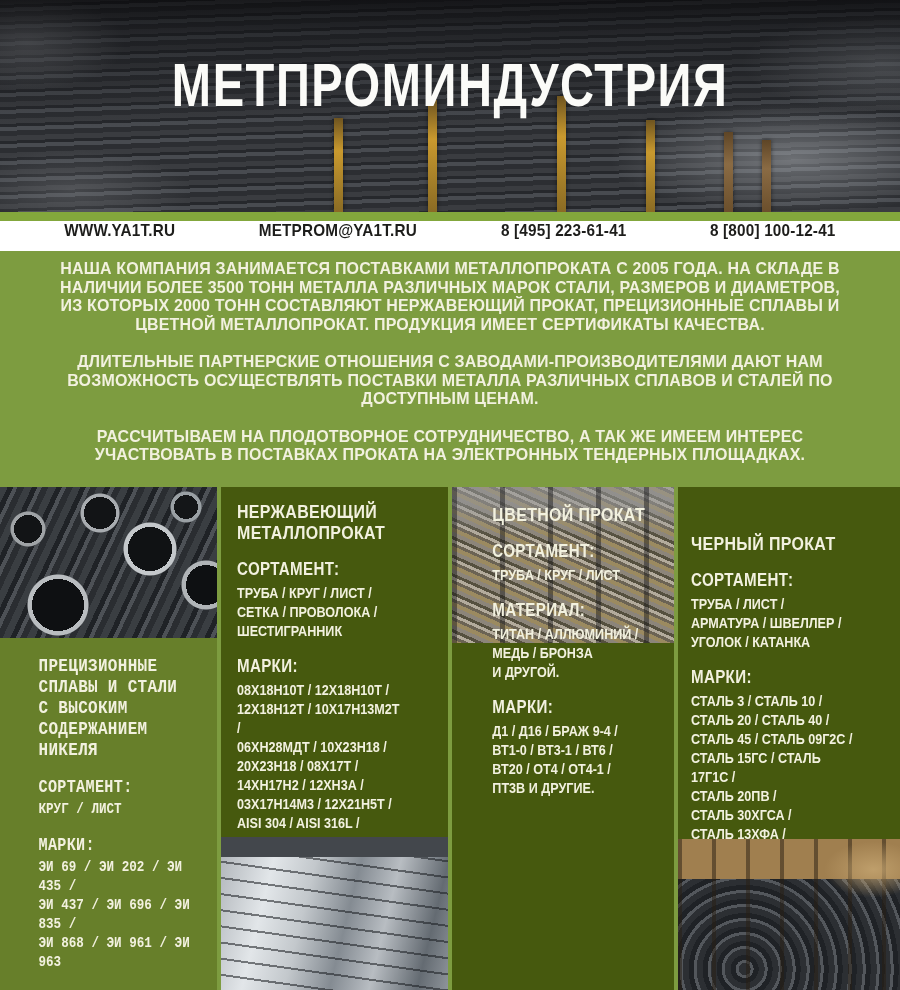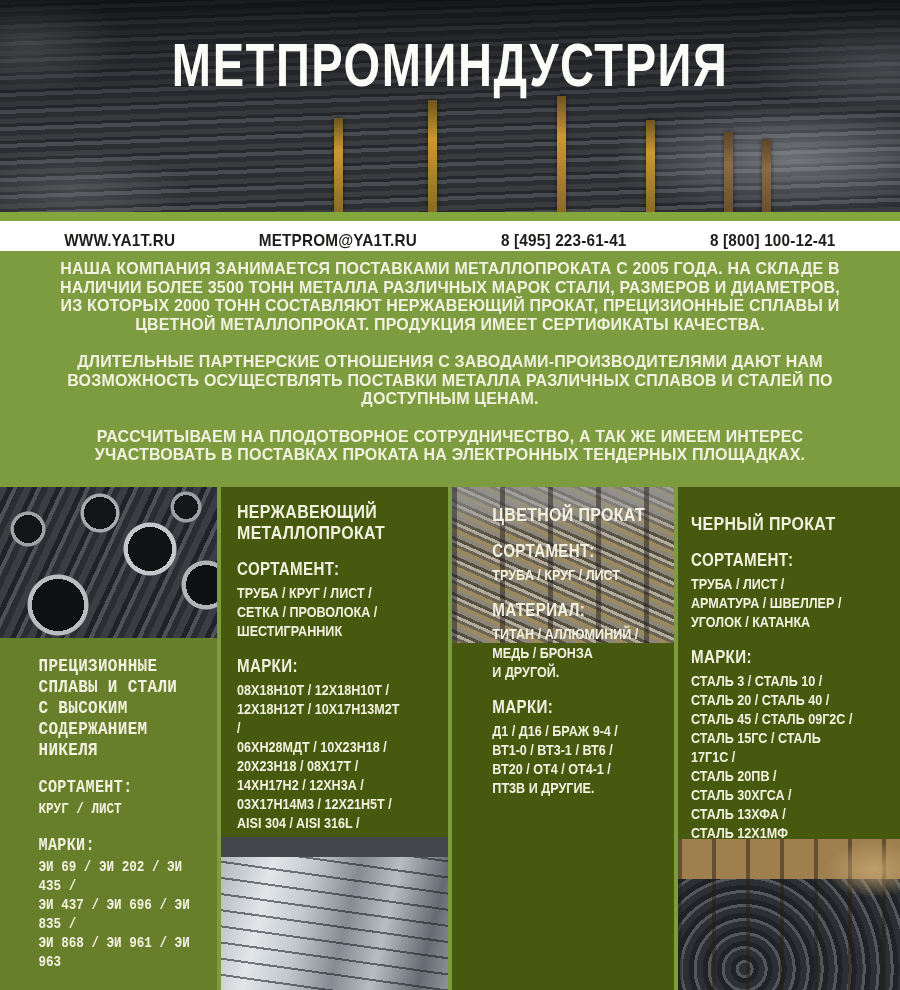--- a/index.html
+++ b/index.html
@@ -23,32 +23,32 @@
     position:absolute; width:9px;
     background:linear-gradient(180deg,#6e5420,#c9992e 35%,#8a6b24);
     box-shadow:0 0 4px rgba(0,0,0,.5);
   }
   .post.p1 { left:334px; top:118px; height:94px; }
   .post.p2 { left:428px; top:100px; height:112px; }
   .post.p3 { left:557px; top:96px;  height:116px; }
   .post.p4 { left:646px; top:120px; height:92px; }
   .post.p5 { left:724px; top:132px; height:80px; background:linear-gradient(180deg,#5e4526,#8a6b44 40%,#6b4f2c); }
   .post.p6 { left:762px; top:140px; height:72px; background:linear-gradient(180deg,#5e4526,#8a6b44 40%,#6b4f2c); }
-  .banner-title-wrap { position:absolute; top:0; left:0; width:900px; text-align:center; padding-top:34px; }
+  .banner-title-wrap { position:absolute; top:0; left:0; width:900px; text-align:center; padding-top:54px; }
   .banner-title {
     display:inline-block; color:#fbfbf8; font-size:62px; font-weight:700;
     letter-spacing:2px; line-height:1; transform:scaleX(.76); transform-origin:center;
     white-space:nowrap;
   }
 
   
   .strip { position:absolute; top:212px; left:0; width:900px; height:9px; background:#83a73c; }
   .contactbar {
     position:absolute; top:221px; left:0; width:900px; height:30px; background:#ffffff;
-    display:flex; align-items:flex-end; justify-content:space-between; padding:0 58px; box-sizing:border-box;
+    display:flex; align-items:flex-start; justify-content:space-between; padding:0 58px; box-sizing:border-box;
   }
   .contact-item {
     color:#1d1d1b; font-size:17px; font-weight:700; letter-spacing:.2px;
     text-decoration:none; display:inline-block; transform:scaleX(.9); white-space:nowrap;
   }
 
   
   .intro {
     position:absolute; top:251px; left:0; width:900px; height:232px; background:#7d9c40;
     box-sizing:border-box; padding:9px 18px 0; text-align:center; overflow:hidden;
@@ -205,21 +205,21 @@
 И ДРУГОЙ.</p>
       <div class="label cond-r">МАРКИ:</div>
       <p class="list cond-r">Д1 / Д16 / БРАЖ 9-4 /
 ВТ1-0 / ВТ3-1 / ВТ6 /
 ВТ20 / ОТ4 / ОТ4-1 /
 ПТ3В И ДРУГИЕ.</p>
     </div>
   </div>
 
   <div class="col col4">
-    <div class="panel-text" style="padding:26px 8px 0 13px;">
+    <div class="panel-text" style="padding:26px 8px 0 13px;margin-top:20px;">
       <h3 class="h-panel cond-l">ЧЕРНЫЙ ПРОКАТ</h3>
       <div class="label cond-l">СОРТАМЕНТ:</div>
       <p class="list cond-l">ТРУБА / ЛИСТ /
 АРМАТУРА / ШВЕЛЛЕР /
 УГОЛОК / КАТАНКА</p>
       <div class="label cond-l">МАРКИ:</div>
       <p class="list cond-l">СТАЛЬ 3 / СТАЛЬ 10 /
 СТАЛЬ 20 / СТАЛЬ 40 /
 СТАЛЬ 45 / СТАЛЬ 09Г2С /
 СТАЛЬ 15ГС / СТАЛЬ 17Г1С /

